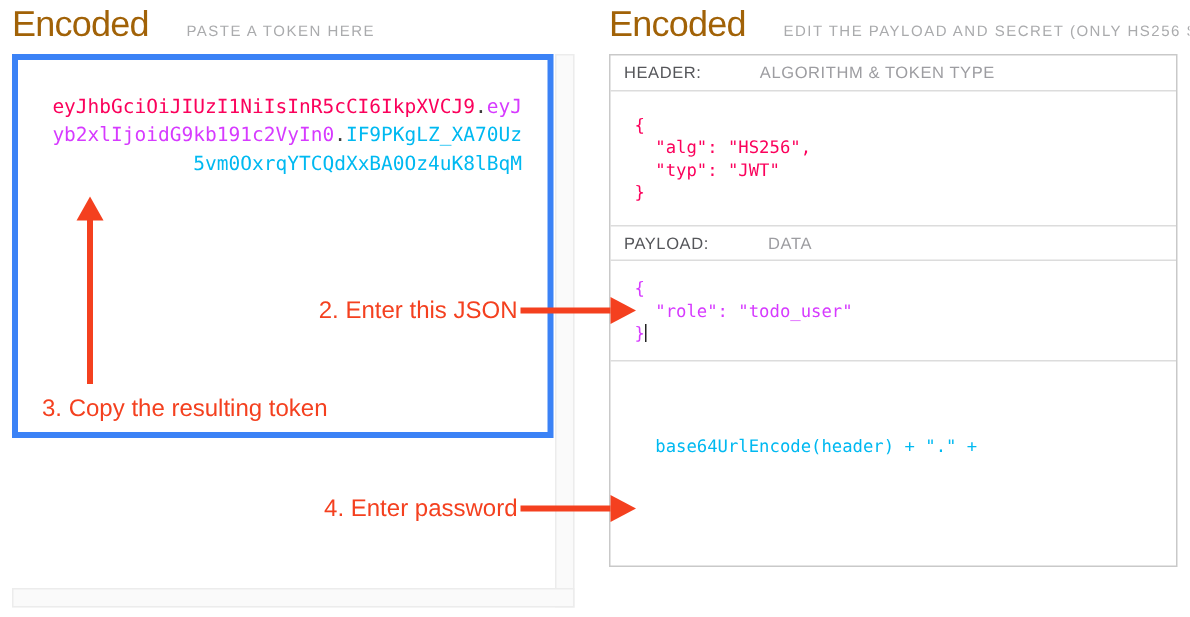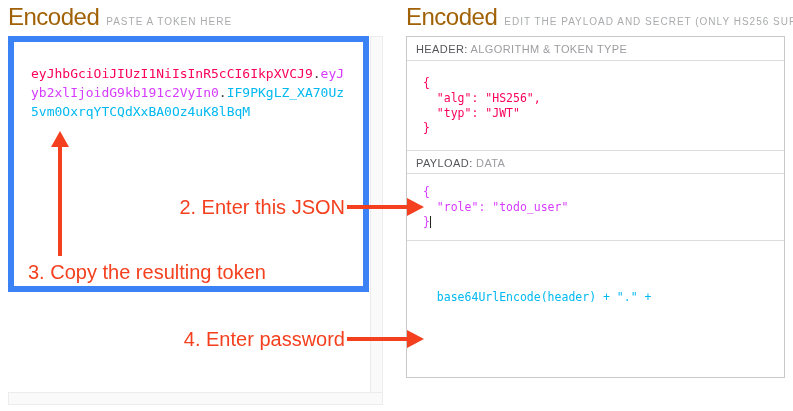--- a/index.html
+++ b/index.html
@@ -2,28 +2,28 @@
 <html><head>
 <meta charset="utf-8">
 <style>
   * { box-sizing: border-box; margin: 0; padding: 0; }
   html, body { width: 793px; height: 411px; background: #ffffff; overflow: hidden; }
   body { position: relative; font-family: "Liberation Sans", sans-serif; }
 
   
   .panel-title { position: absolute; top: 3px; white-space: nowrap; }
   .panel-title .big { font-size: 24px; color: #a16207; letter-spacing: -0.5px; }
-  .panel-title .hint { font-size: 10px; color: #aaabad; letter-spacing: 1px; margin-left: 7px; }
+  .panel-title .hint { font-size: 10px; color: #aaabad; letter-spacing: 1px; margin-left: 25px; }
   .title-encoded { left: 8px; }
   .title-decoded { left: 406px; }
 
   
   .encoded-box {
     position: absolute; left: 8px; top: 36px; width: 361px; height: 256px;
-    border: 6px solid #3b82f6; background: #fff;
+    border: 4px solid #3b82f6; background: #fff; text-align: right;
   }
   .token-pre {
     margin: 22px 17px 0 17px;
     font-family: "DejaVu Sans Mono", "Liberation Mono", monospace;
     font-size: 13px; line-height: 19px;
     white-space: pre-wrap; word-break: break-all;
   }
   .tok-h { color: #fb015b; }
   .tok-p { color: #d63aff; }
   .tok-s { color: #00b9f1; }
@@ -42,21 +42,21 @@
   .decoded-box {
     position: absolute; left: 406px; top: 36px; width: 379px; height: 342px;
     border: 1px solid #c9c9c9; background: #fff;
     display: flex; flex-direction: column;
   }
   .sec-label {
     font-size: 11px; letter-spacing: 0.4px; padding: 6px 0 0 9px;
     border-bottom: 1px solid #dcdcdc; white-space: nowrap;
   }
   .sec-label .strong { color: #55565a; }
-  .sec-label .rest { color: #9d9da1; }
+  .sec-label .rest { color: #9d9da1; margin-left: 36px; }
   .lbl-1 { height: 24px; }
   .lbl-2, .lbl-3 { height: 23px; }
 
   .sec-code {
     font-family: "DejaVu Sans Mono", "Liberation Mono", monospace;
     font-size: 11.5px; white-space: pre; overflow: hidden;
   }
   .code-header { height: 90px; padding: 15px 0 0 16px; line-height: 15px;
     color: #fb015b; border-bottom: 1px solid #dcdcdc; }
   .code-payload { height: 67px; padding: 11px 0 0 16px; line-height: 15px;
@@ -64,21 +64,21 @@
   .code-signature { flex: 1; padding: 13px 0 0 16px; line-height: 17.5px; color: #00b9f1; }
 
   .caret {
     display: inline-block; width: 1px; height: 12px;
     background: #222; vertical-align: -2px;
   }
 
   .sig-line { white-space: pre; }
 
   
-  .anno { position: absolute; color: #f4401f; font-size: 20px; line-height: 21px; white-space: nowrap; }
+  .anno { position: absolute; color: #f4401f; font-size: 16px; line-height: 21px; white-space: nowrap; }
   .anno-right { text-align: right; }
   .a-step2 { left: 175px; top: 197px; width: 170px; }
   .a-step3 { left: 28px; top: 262px; }
   .a-step1 { left: 175px; top: 329px; width: 170px; }
 
   .shaft-h { position: absolute; height: 4px; background: #f4401f; }
   .shaft-2 { left: 347px; top: 205px; width: 60px; }
   .shaft-1 { left: 347px; top: 337px; width: 60px; }
   .head-right { position: absolute; width: 0; height: 0;
     border-top: 9px solid transparent; border-bottom: 9px solid transparent;

